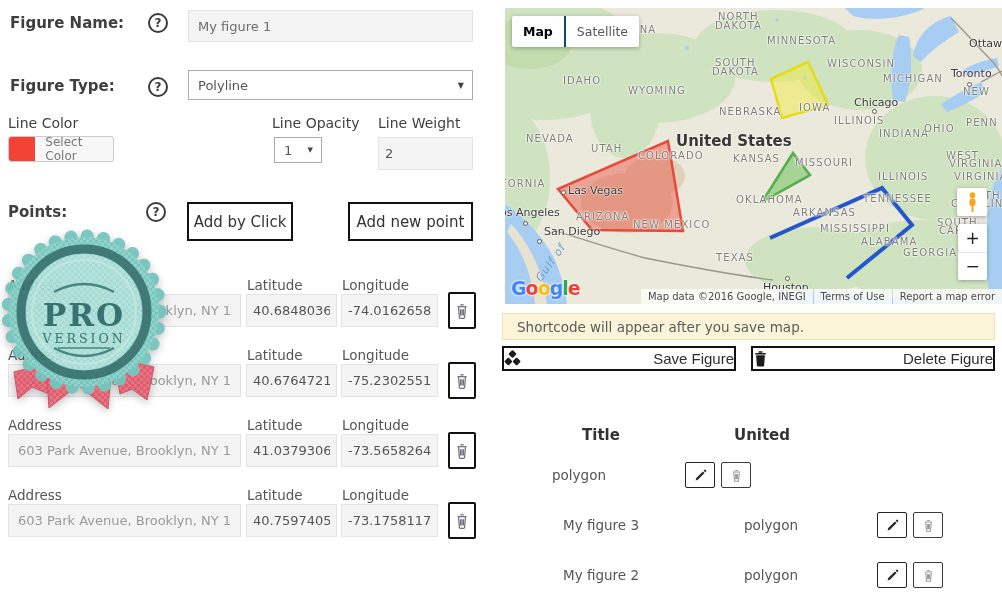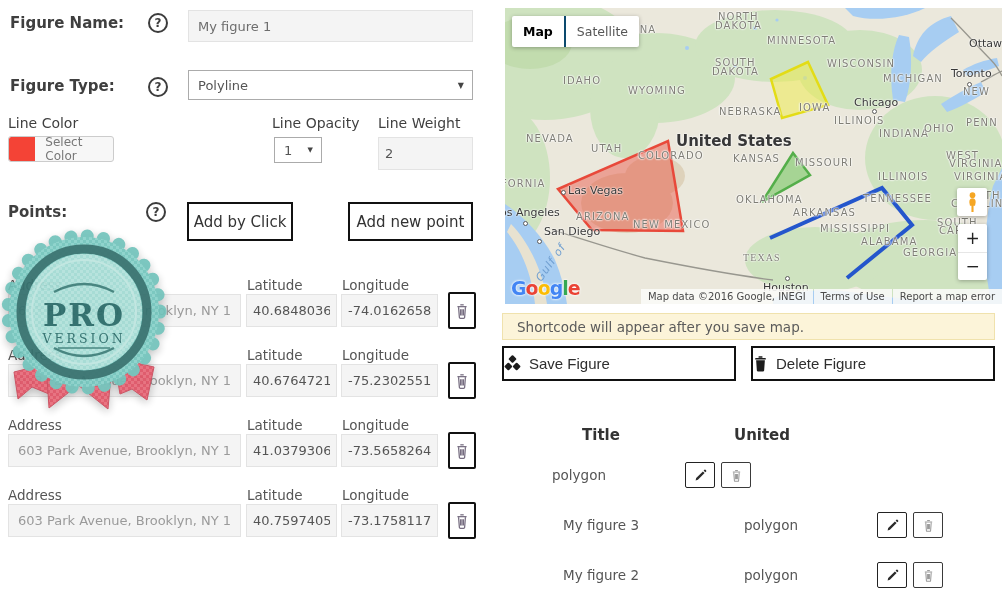--- a/index.html
+++ b/index.html
@@ -59,22 +59,22 @@
   #attrib { position:absolute; right:0; bottom:0; height:15px; display:flex; z-index:7; font-size:10px; color:#4a4a4a; }
   #attrib .chip { background:rgba(250,250,248,.88); display:flex; align-items:center; padding:0 7px; margin-left:1px; white-space:nowrap; }
   #glogo { position:absolute; left:6px; bottom:5px; z-index:7; font-size:19px; font-weight:bold; letter-spacing:-1px;
            text-shadow:0 0 2px #fff,0 0 3px #fff; cursor:pointer; }
   #glogo i { font-style:normal; }
 
   
   #notice { position:absolute; left:502px; top:313px; width:493px; height:27px; background:#fcf4d9;
             border:1px solid #f0e2ad; font-size:13.5px; color:#5b5b5b; display:flex; align-items:center;
             padding:0 14px; }
-  .actbtn { position:absolute; top:346px; height:35px; background:#fff; border:2px solid #111; color:#2e2e2e;
-            font-size:15px; display:flex; align-items:center; justify-content:flex-start; gap:8px; cursor:pointer; }
+  .actbtn { position:absolute; top:346px; height:25px; background:#fff; border:2px solid #111; color:#2e2e2e;
+            font-size:15px; display:flex; align-items:center; justify-content:space-between; gap:8px; cursor:pointer; }
   #figtable { position:absolute; left:505px; top:420px; width:497px; }
   .tbl-head { display:flex; font-weight:bold; font-size:15px; color:#333; height:30px; align-items:center; }
   .tbl-row { display:flex; height:50px; align-items:center; font-size:13.5px; color:#555; }
   .col-title { width:192px; text-align:center; }
   .col-type { width:148px; text-align:center; }
   .col-actions { width:130px; display:flex; justify-content:center; gap:6px; }
   .mini-btn { width:30px; height:26px; background:#fff; border:1.5px solid #222; border-radius:2px;
               display:flex; align-items:center; justify-content:center; cursor:pointer; }
   .mini-btn.lite { border-color:#3a3a3a; }
 </style>
@@ -306,21 +306,21 @@
         <span class="st" style="left: 441px; top: 142px;">WEST</span>
         <span class="st" style="left: 444px; top: 150px;">VIRGINIA</span>
         <span class="st" style="left: 373px; top: 163px;">ILLINOIS</span>
         <span class="st" style="left: 449px; top: 163px;">VIRGINIA</span>
         <span class="st" style="left: 231px; top: 186px;">OKLAHOMA</span>
         <span class="st" style="left: 358px; top: 185px;">TENNESSEE</span>
         <span class="st" style="left: 288px; top: 199px;">ARKANSAS</span>
         <span class="st" style="left: 315px; top: 215px;">MISSISSIPPI</span>
         <span class="st" style="left: 356px; top: 228px;">ALABAMA</span>
         <span class="st" style="left: 398px; top: 239px;">GEORGIA</span>
-        <span class="st" style="left: 238px; top: 244px; font-family: Liberation Serif, serif;">TEXAS</span>
+        <span class="st" style="left: 211px; top: 244px;">TEXAS</span>
         <span class="st" style="left: 295px; top: 257px; margin-top: 40px;">LOUISIANA</span>
         <span class="st" style="left: 71px; top: 203px;">ARIZONA</span>
         <span class="st" style="left: 128px; top: 211px;">NEW MEXICO</span>
         <span class="st" style="left: -4px; top: 170px;">FORNIA</span>
         <span class="st" style="left: 432px; top: 209px;">SOUTH</span>
         <span class="st" style="left: 434px; top: 217px;">CAROL</span>
         <span class="st" style="left: 455px; top: 182px;">NORTH</span>
         <span class="st" style="left: 446px; top: 190px;">CAROLINA</span>
         <span class="st" style="left: 458px; top: 78px;">NEW</span>
         <span class="st" style="left: 461px; top: 109px;">PENN</span>

